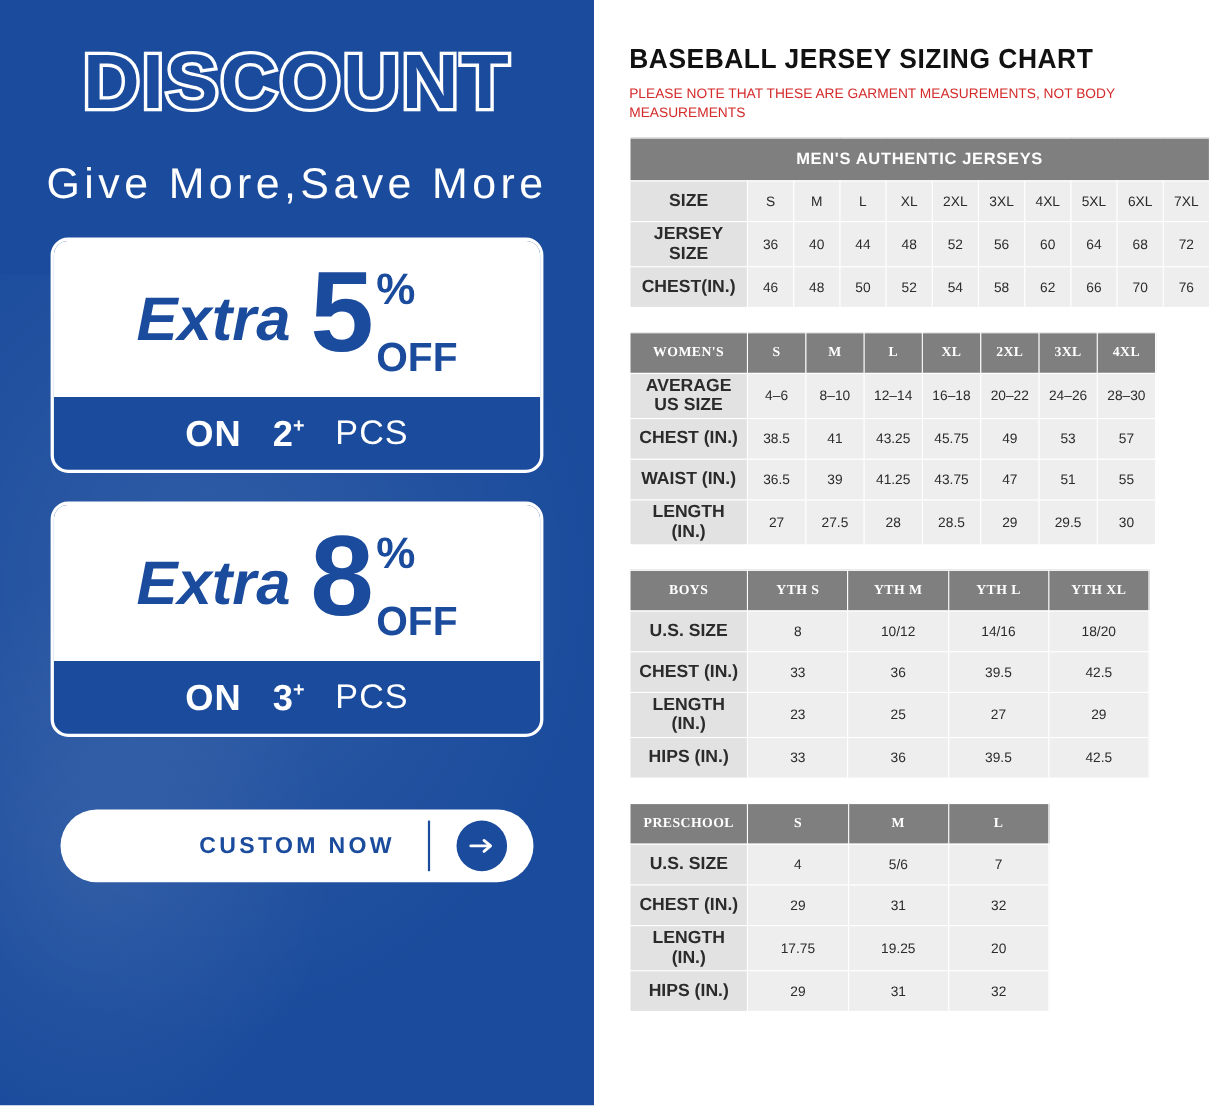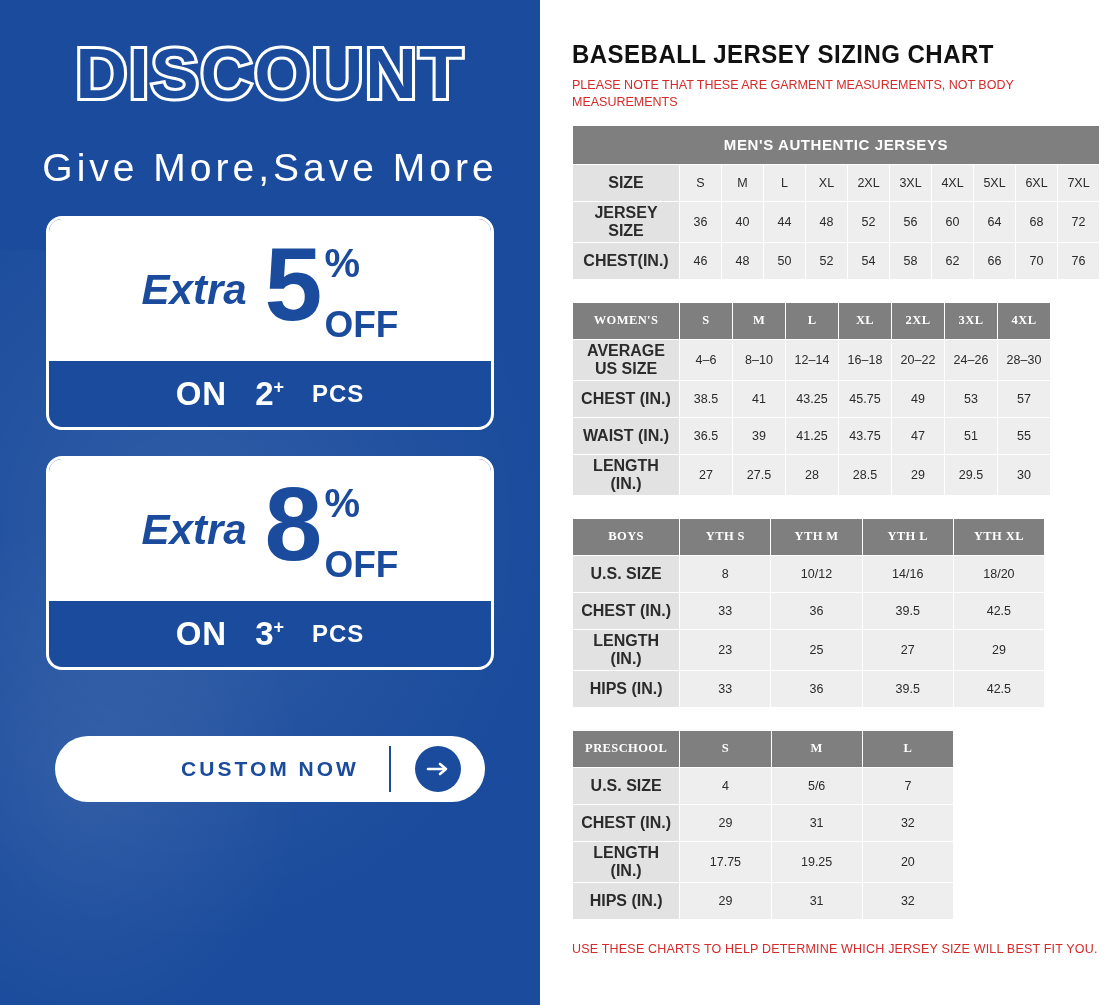--- a/index.html
+++ b/index.html
@@ -89,21 +89,21 @@
   .offer-top {
     background: #ffffff;
     border-radius: 12px 12px 0 0;
     height: 142px;
     display: flex;
     align-items: center;
     justify-content: center;
     padding: 0 10px;
   }
   .offer-extra {
-    font-size: 42px;
+    font-size: 56px;
     font-weight: bold;
     font-style: italic;
     color: #1a4b9c;
     margin-right: 18px;
     letter-spacing: 0px;
   }
   .offer-num-wrap {
     display: flex;
     align-items: flex-start;
   }
@@ -150,22 +150,22 @@
   }
   .offer-qty {
     font-size: 33px;
     font-weight: bold;
   }
   .offer-qty sup {
     font-size: 18px;
     vertical-align: super;
   }
   .offer-pcs {
-    font-size: 24px;
-    font-weight: bold;
+    font-size: 31px;
+    font-weight: normal;
     letter-spacing: 1px;
   }
 
   .custom-btn {
     margin: 66px auto 0 auto;
     width: 430px;
     height: 66px;
     background: #ffffff;
     border-radius: 33px;
     display: flex;
@@ -542,16 +542,15 @@
         </tr>
         <tr>
           <td class="rowhdr">HIPS (IN.)</td>
           <td>29</td>
           <td>31</td>
           <td>32</td>
         </tr>
       </tbody>
     </table>
 
-    <div class="chart-footer">USE THESE CHARTS TO HELP DETERMINE WHICH JERSEY SIZE WILL BEST FIT YOU.</div>
 
   </div>
 </div>
 
 </body></html>

